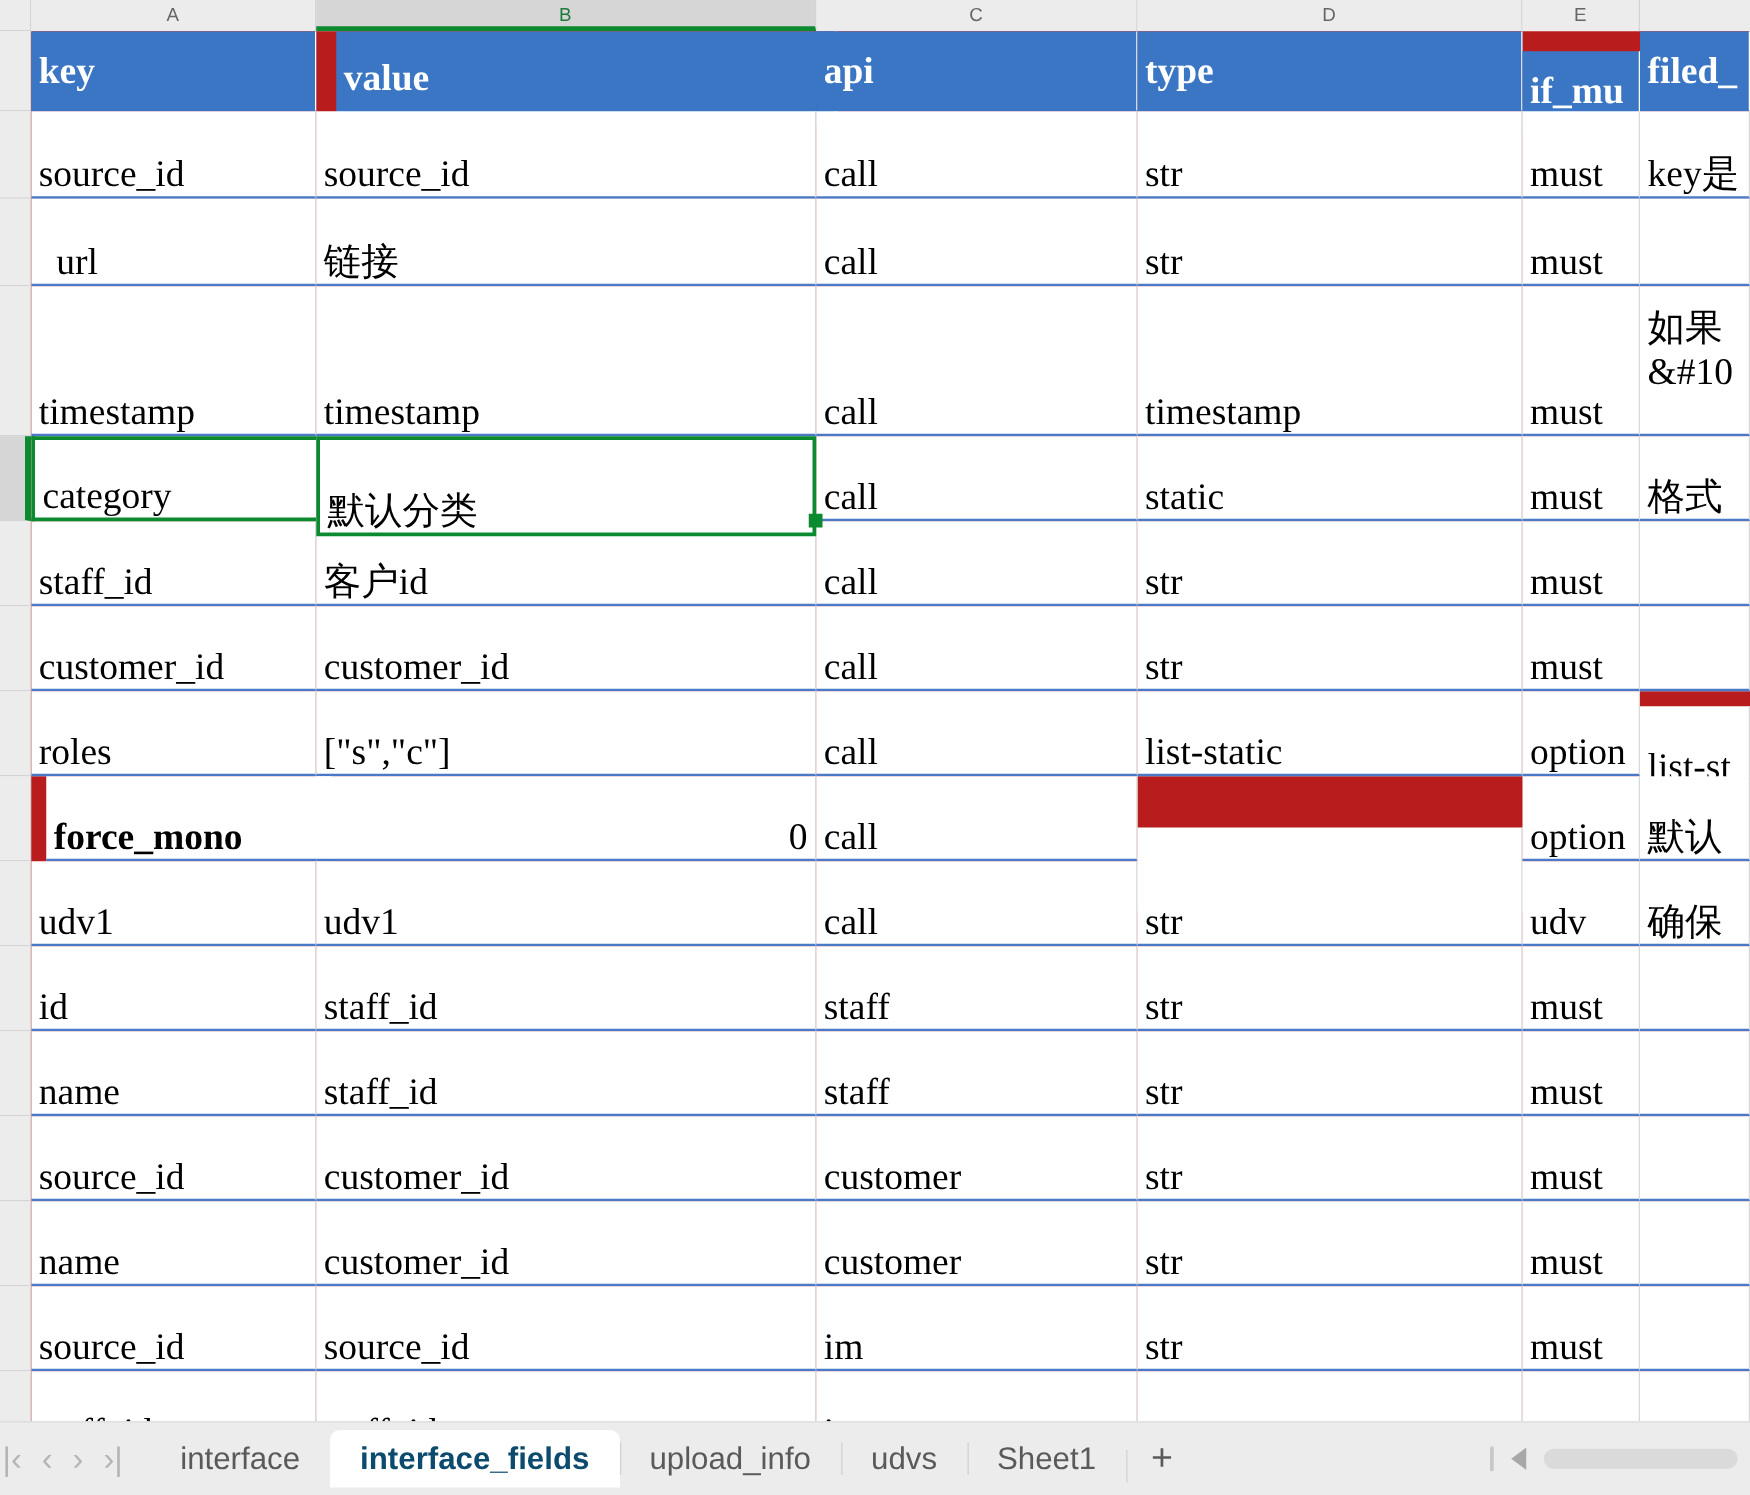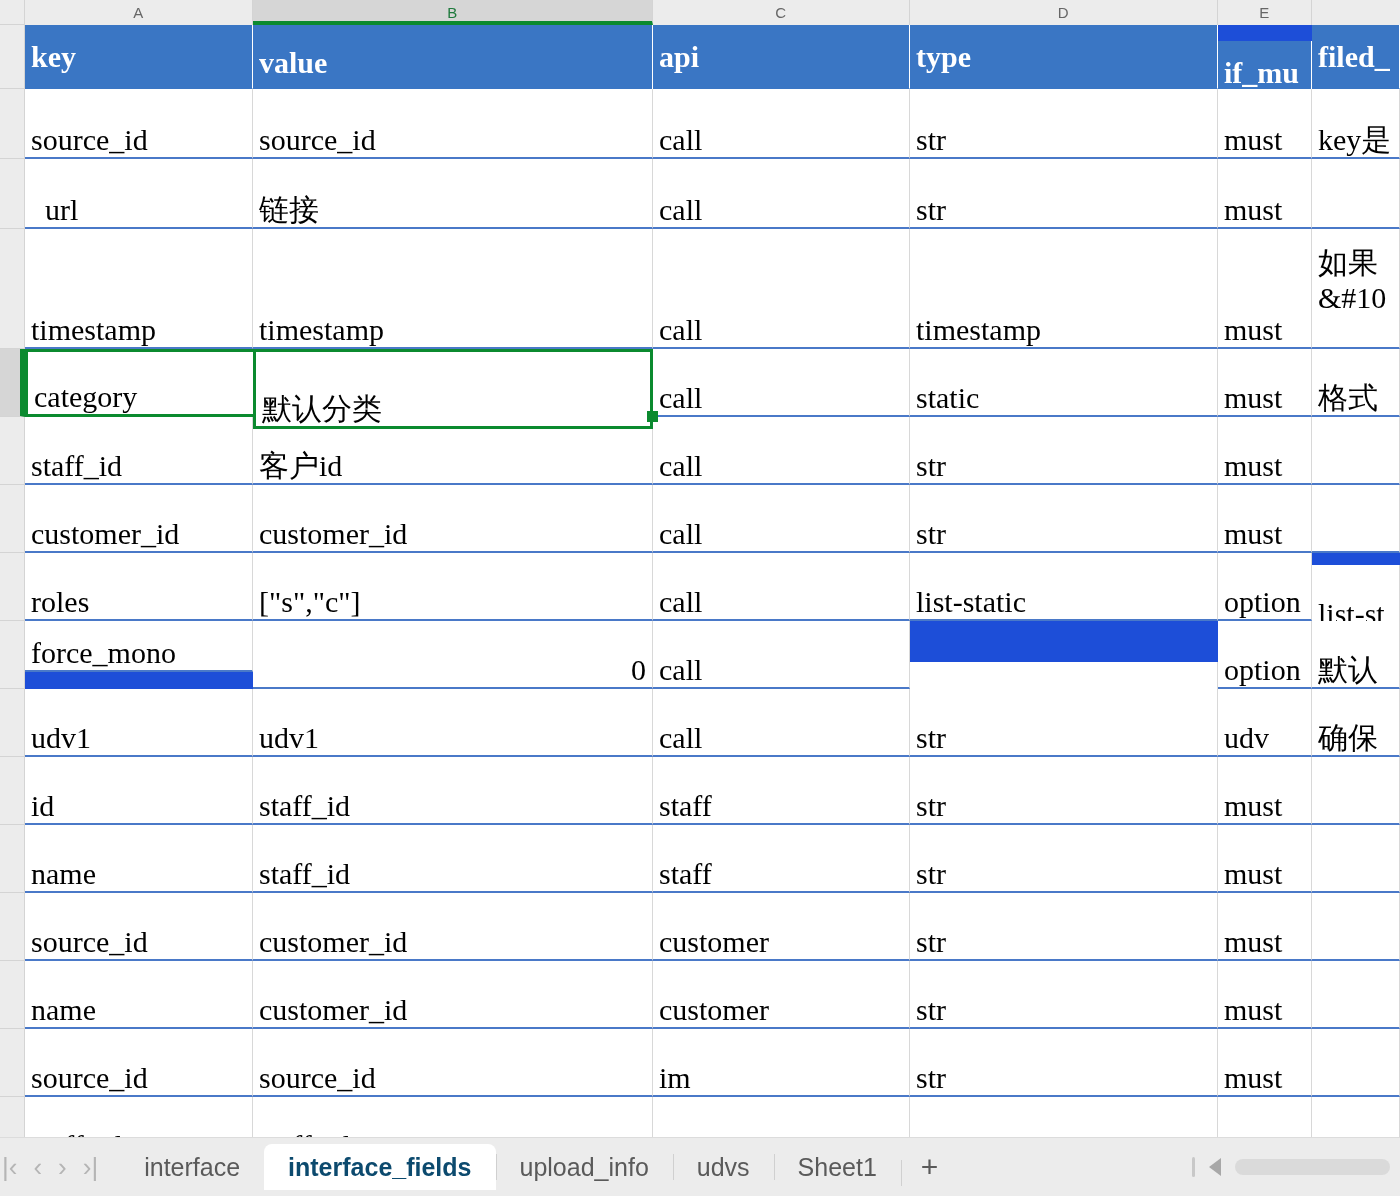--- a/index.html
+++ b/index.html
@@ -95,21 +95,21 @@
   }
 
   
   .grid {
     position: absolute;
     left: 25px;
     top: 25px;
     width: 1375px;
     height: 1113px;
     overflow: hidden;
-    background: #1d4ed8;
+    background: #b91c1c;
   }
 
   .cell {
     position: absolute;
     box-sizing: border-box;
     background: #ffffff;
     border-right: 1px solid #d8d8d8;
     border-bottom: 2px solid #4a79c8;
     font-size: 30px;
     color: #000000;
@@ -287,21 +287,21 @@
     <div class="row-head" style="top:800px; height:68px;"></div>
     <div class="row-head" style="top:868px; height:68px;"></div>
     <div class="row-head" style="top:936px; height:68px;"></div>
     <div class="row-head" style="top:1004px; height:68px;"></div>
     <div class="row-head" style="top:1072px; height:41px;"></div>
   </div>
 
   <div class="grid">
 
     <div class="cell header-cell" style="left:0px; top:0px; width:228px; height:64px;">key</div>
-    <div class="cell header-cell" style="left:228px; top:0px; width:400px; height:76px;">value</div>
+    <div class="cell header-cell" style="left:244px; top:0px; width:400px; height:76px;">value</div>
     <div class="cell header-cell" style="left:628px; top:0px; width:257px; height:64px;">api</div>
     <div class="cell header-cell" style="left:885px; top:0px; width:308px; height:64px;">type</div>
     <div class="cell header-cell" style="left:1193px; top:16px; width:94px; height:64px;text-align:center;">if_mu</div>
     <div class="cell header-cell" style="left:1287px; top:0px; width:88px; height:64px;">filed_</div>
 
     <div class="cell" style="left:0px; top:64px; width:228px; height:70px;">source_id</div>
     <div class="cell" style="left:228px; top:64px; width:400px; height:70px;">source_id</div>
     <div class="cell" style="left:628px; top:64px; width:257px; height:70px;">call</div>
     <div class="cell" style="left:885px; top:64px; width:308px; height:70px;">str</div>
     <div class="cell" style="left:1193px; top:64px; width:94px; height:70px;">must</div>
@@ -346,21 +346,21 @@
     <div class="cell" style="left:1193px; top:460px; width:94px; height:68px;">must</div>
     <div class="cell" style="left:1287px; top:460px; width:88px; height:68px;"></div>
 
     <div class="cell" style="left:0px; top:528px; width:228px; height:68px;">roles</div>
     <div class="cell" style="left:228px; top:528px; width:400px; height:68px;">["s","c"]</div>
     <div class="cell" style="left:628px; top:528px; width:257px; height:68px;">call</div>
     <div class="cell" style="left:885px; top:528px; width:308px; height:68px;">list-static</div>
     <div class="cell" style="left:1193px; top:528px; width:94px; height:68px;">option</div>
     <div class="cell" style="left:1287px; top:540px; width:88px; height:68px;">list-st</div>
 
-    <div class="cell" style="left:0px; top:596px; width:228px; height:51px;">force_mono</div>
+    <div class="cell" style="left:12px; top:596px; width:228px; height:68px;font-weight:bold;">force_mono</div>
     <div class="cell align-right" style="left:228px; top:596px; width:400px; height:68px;">0</div>
     <div class="cell" style="left:628px; top:596px; width:257px; height:68px;">call</div>
     <div class="cell" style="left:885px; top:596px; width:308px; height:68px;margin-top:41px;">bool-static</div>
     <div class="cell" style="left:1193px; top:596px; width:94px; height:68px;">option</div>
     <div class="cell" style="left:1287px; top:596px; width:88px; height:68px;">默认</div>
 
     <div class="cell" style="left:0px; top:664px; width:228px; height:68px;">udv1</div>
     <div class="cell" style="left:228px; top:664px; width:400px; height:68px;">udv1</div>
     <div class="cell" style="left:628px; top:664px; width:257px; height:68px;">call</div>
     <div class="cell" style="left:885px; top:664px; width:308px; height:68px;">str</div>

